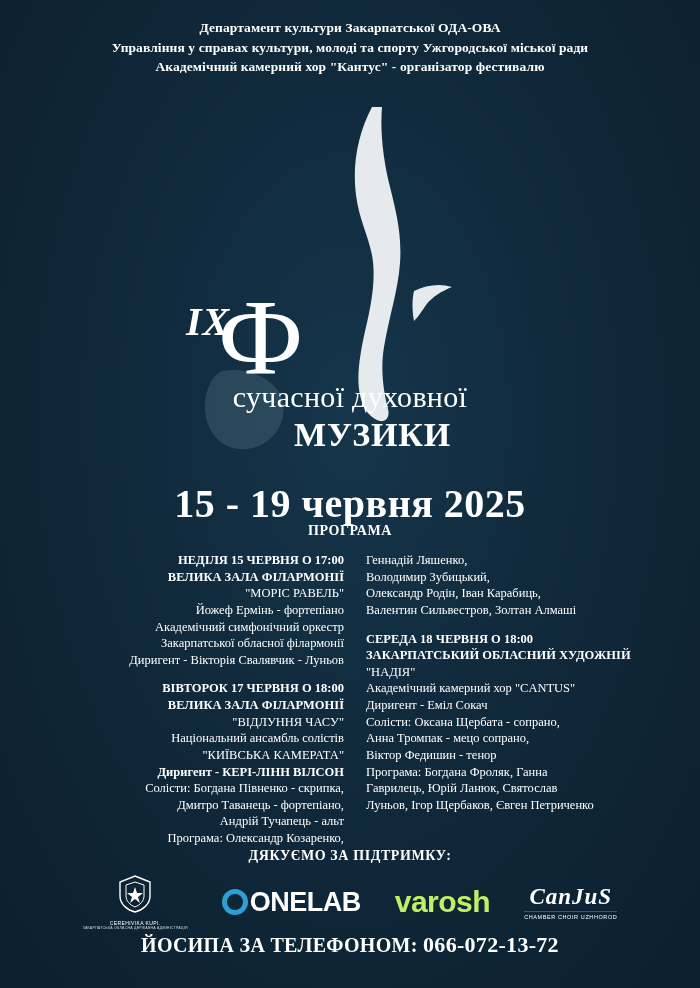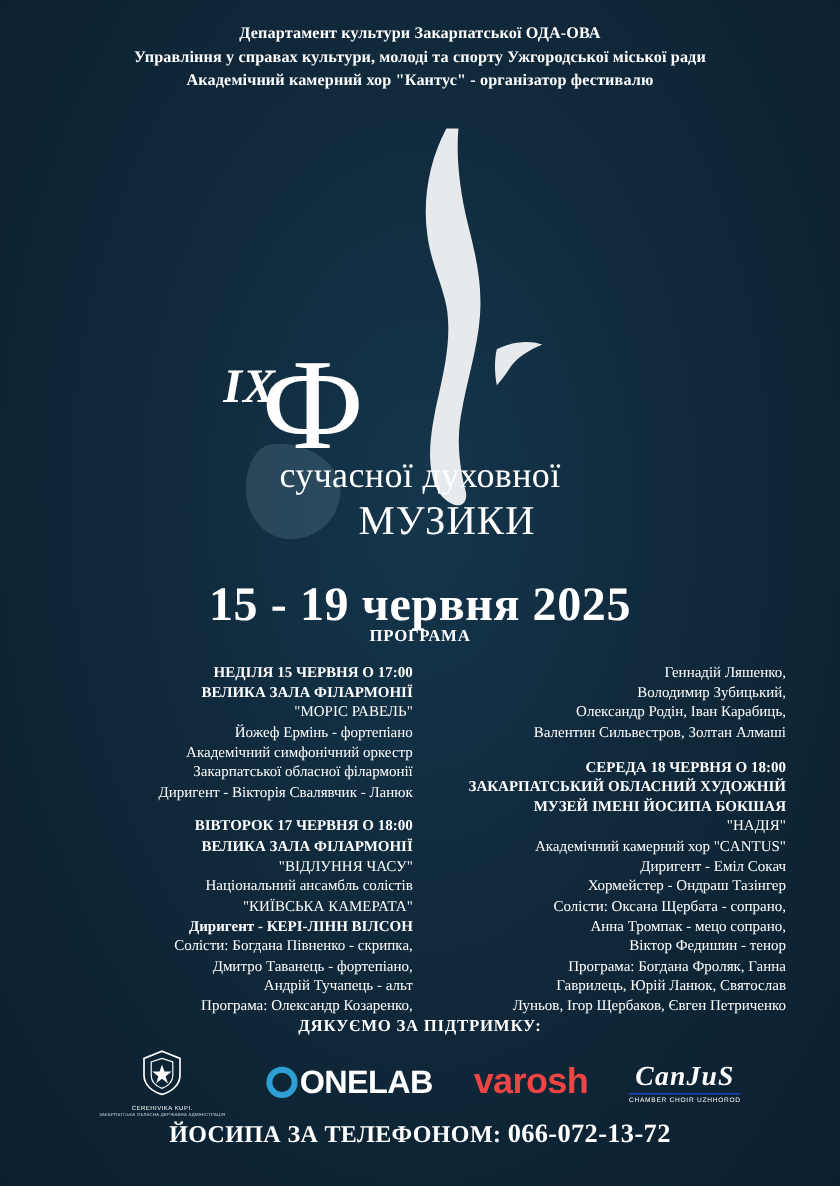--- a/index.html
+++ b/index.html
@@ -79,21 +79,21 @@
     font-weight: bold;
     letter-spacing: 0.5px;
   }
   .line2 {
     font-size: 30px;
     margin-top: 2px;
     letter-spacing: 0.3px;
   }
   .line3 {
     font-size: 34px;
-    font-weight: normal;
+    font-weight: bold;
     letter-spacing: 0.8px;
     margin-top: 2px;
     margin-left: 45px;
   }
   .dates {
     margin-top: 26px;
     font-size: 40px;
     font-weight: bold;
     letter-spacing: 0.5px;
   }
@@ -113,21 +113,21 @@
     top: 552px;
     left: 55px;
     right: 45px;
     display: flex;
     gap: 22px;
     font-size: 12.5px;
     line-height: 1.33;
   }
   .col { width: 50%; }
   .col-left { text-align: right; }
-  .col-right { text-align: right; }
+  .col-right { text-align: left; }
   .ev-head { font-weight: bold; }
   .ev-gap { height: 12px; }
   .ev-line { white-space: nowrap; }
 
   
   .thanks {
     position: absolute;
     top: 848px;
     left: 0; right: 0;
     text-align: center;
@@ -177,21 +177,21 @@
     width: 26px; height: 26px;
     border-radius: 50%;
     border: 5px solid #2e9fd4;
     margin-right: 2px;
     box-sizing: border-box;
   }
   .varosh {
     font-family: "Liberation Sans", sans-serif;
     font-size: 30px;
     font-weight: bold;
-    color: #ef4444;
+    color: #bef264;
     letter-spacing: -0.5px;
   }
   .cantus {
     text-align: center;
     color: #ffffff;
     font-family: "Liberation Serif", serif;
   }
   .cantus .c-main {
     font-size: 23px;
     font-style: italic;
@@ -257,46 +257,44 @@
 <div class="program-title">ПРОГРАМА</div>
 
 <div class="columns">
   <div class="col col-left" id="col-left">
       <div class="ev-line ev-head">НЕДІЛЯ  15 ЧЕРВНЯ О 17:00</div>
       <div class="ev-line ev-head">ВЕЛИКА ЗАЛА ФІЛАРМОНІЇ</div>
       <div class="ev-line">"МОРІС РАВЕЛЬ"</div>
       <div class="ev-line">Йожеф Ермінь - фортепіано</div>
       <div class="ev-line">Академічний симфонічний оркестр</div>
       <div class="ev-line">Закарпатської обласної філармонії</div>
-      <div class="ev-line">Диригент - Вікторія Свалявчик - Ланюк</div>
+      <div class="ev-line">Диригент - Вікторія Свалявчик - Луньов</div>
       <div class="ev-gap"></div>
       <div class="ev-line ev-head">ВІВТОРОК 17 ЧЕРВНЯ О 18:00</div>
       <div class="ev-line ev-head">ВЕЛИКА ЗАЛА ФІЛАРМОНІЇ</div>
       <div class="ev-line">"ВІДЛУННЯ ЧАСУ"</div>
       <div class="ev-line">Національний ансамбль солістів</div>
       <div class="ev-line">"КИЇВСЬКА КАМЕРАТА"</div>
       <div class="ev-line ev-head">Диригент - КЕРІ-ЛІНН ВІЛСОН</div>
       <div class="ev-line">Солісти: Богдана Півненко - скрипка,</div>
       <div class="ev-line">Дмитро Таванець - фортепіано,</div>
       <div class="ev-line">Андрій Тучапець - альт</div>
       <div class="ev-line">Програма: Олександр Козаренко,</div>
     </div>
   <div class="col col-right" id="col-right">
       <div class="ev-line">Геннадій Ляшенко,</div>
       <div class="ev-line">Володимир Зубицький,</div>
       <div class="ev-line">Олександр Родін, Іван Карабиць,</div>
       <div class="ev-line">Валентин Сильвестров, Золтан Алмаші</div>
       <div class="ev-gap"></div>
       <div class="ev-line ev-head">СЕРЕДА 18 ЧЕРВНЯ О 18:00</div>
       <div class="ev-line ev-head">ЗАКАРПАТСЬКИЙ ОБЛАСНИЙ ХУДОЖНІЙ</div>
-      <div class="ev-line ev-head">МУЗЕЙ ІМЕНІ ЙОСИПА БОКШАЯ</div>
       <div class="ev-line">"НАДІЯ"</div>
       <div class="ev-line">Академічний камерний хор "CANTUS"</div>
       <div class="ev-line">Диригент - Еміл Сокач</div>
-      <div class="ev-line">Хормейстер - Ондраш Тазінгер</div>
       <div class="ev-line">Солісти: Оксана Щербата - сопрано,</div>
       <div class="ev-line">Анна Тромпак - мецо сопрано,</div>
       <div class="ev-line">Віктор Федишин - тенор</div>
       <div class="ev-line">Програма: Богдана Фроляк, Ганна</div>
       <div class="ev-line">Гаврилець, Юрій Ланюк, Святослав</div>
       <div class="ev-line">Луньов, Ігор Щербаков, Євген Петриченко</div>
     </div>
 </div>
 
 <div class="thanks">ДЯКУЄМО ЗА ПІДТРИМКУ:</div>

